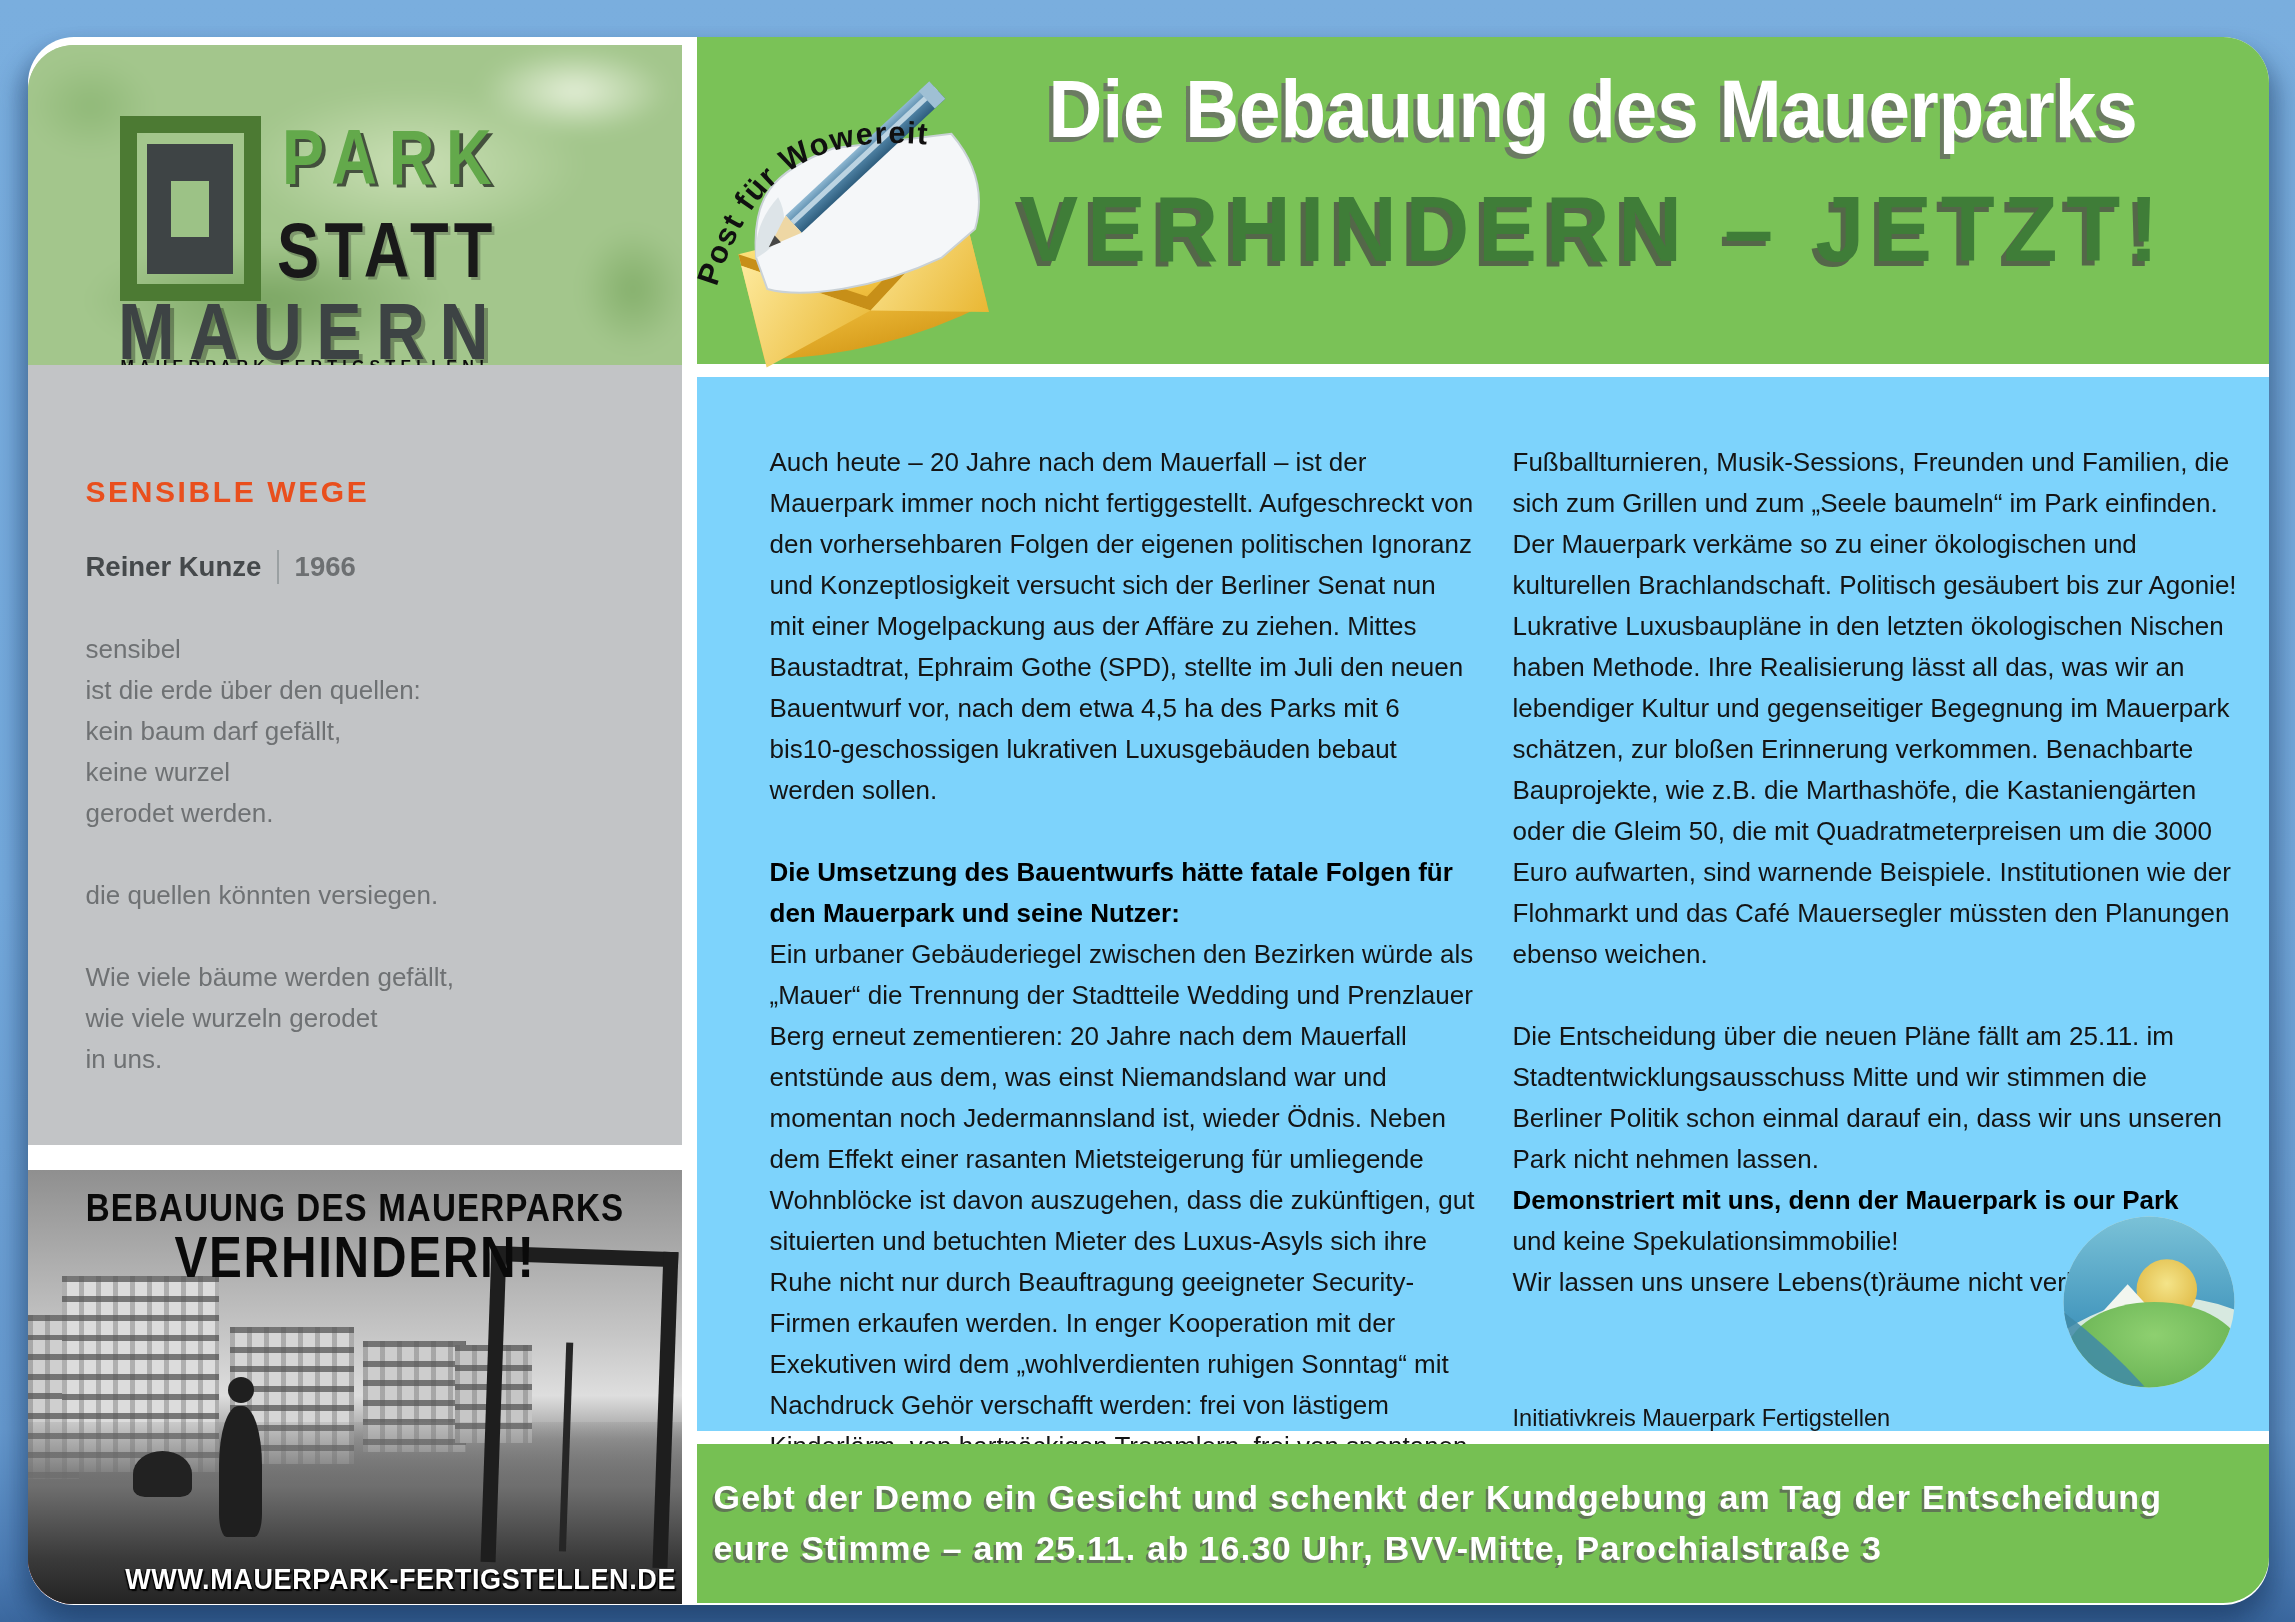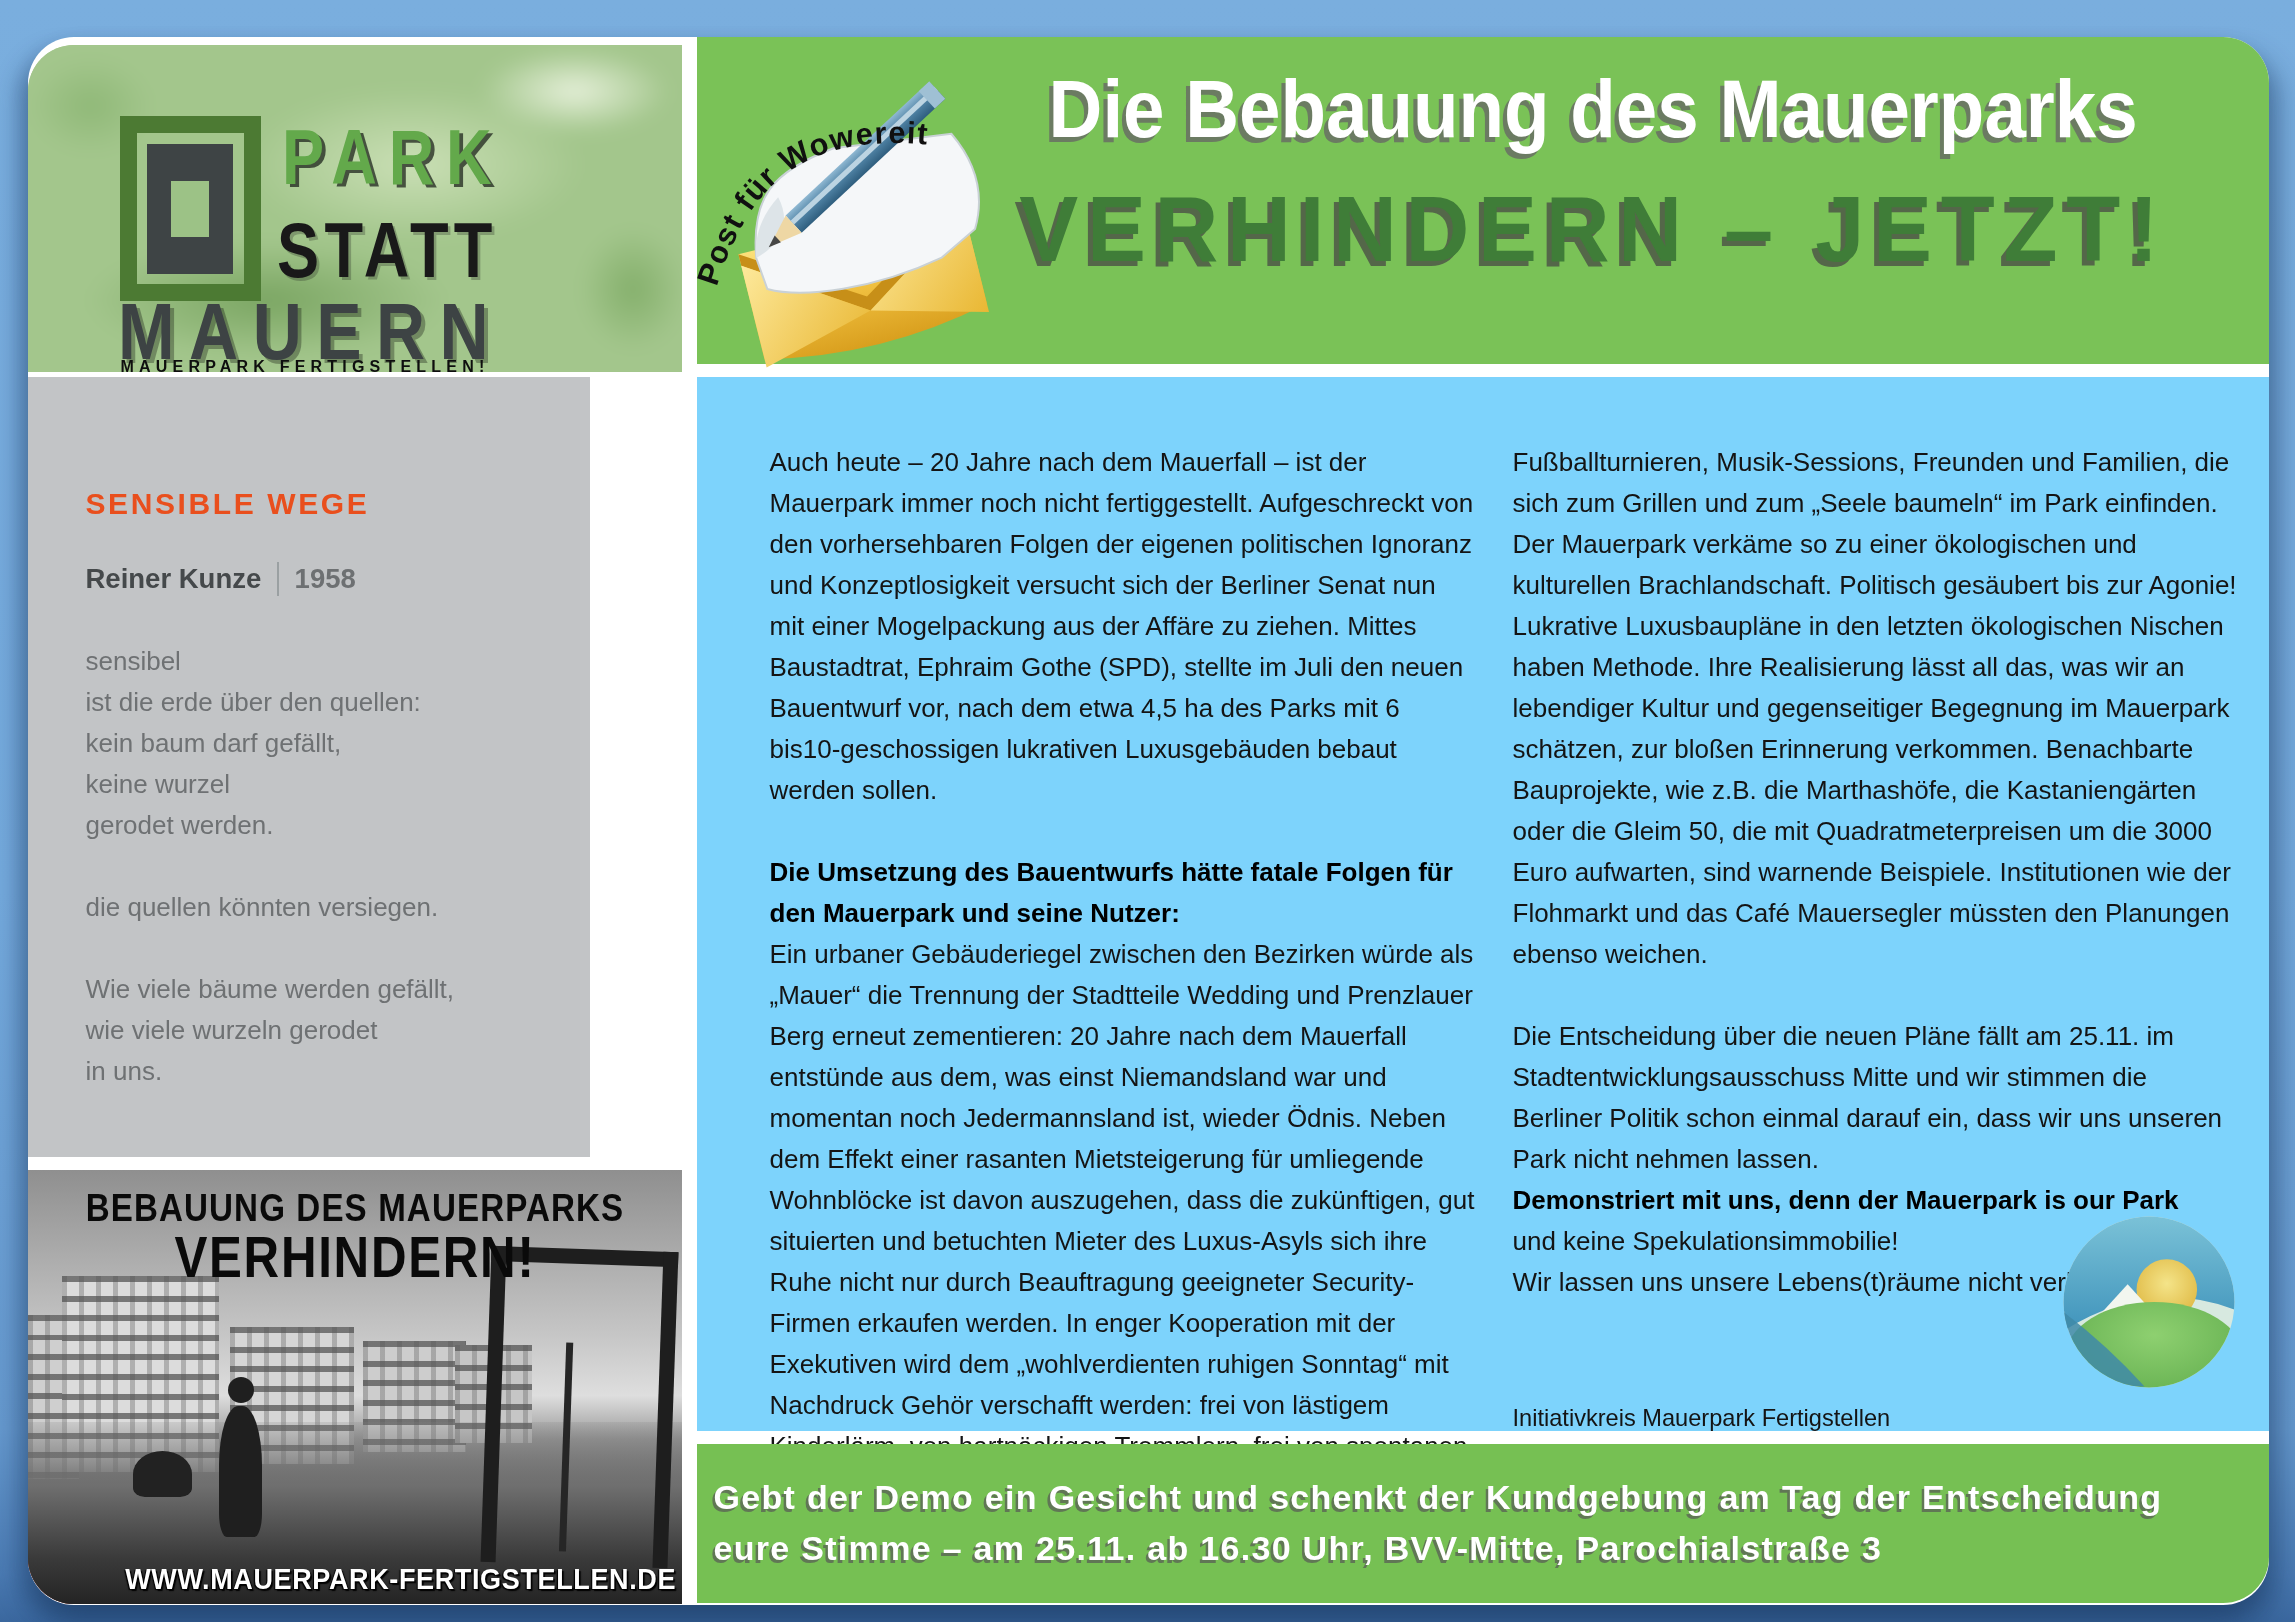--- a/index.html
+++ b/index.html
@@ -23,21 +23,21 @@
   .logo-mark{position:absolute;left:92px;top:71px;width:141px;height:185px;border:17px solid #4c7a33;box-sizing:border-box;padding:10.5px;}
   .logo-dark{width:100%;height:100%;background:#3e4445;display:flex;align-items:center;justify-content:center;}
   .logo-window{width:38px;height:56px;background:#9cc286;}
   .word{position:absolute;font-weight:700;transform-origin:left top;white-space:nowrap;}
   .word-park{left:254px;top:68px;font-size:77px;letter-spacing:14.4px;color:#63a94b;transform:scaleX(.82);text-shadow:4.6px 2.6px 0 rgba(30,36,28,.75);}
   .word-statt{left:249px;top:161px;font-size:77px;letter-spacing:6.5px;color:#191919;transform:scaleX(.82);text-shadow:3.3px 3.3px 0 rgba(20,20,20,.25);}
   .word-mauern{left:90px;top:241px;font-size:80px;letter-spacing:17px;color:#3d4344;transform:scaleX(.85);text-shadow:4.6px 3.9px 0 rgba(0,0,0,.30);}
   .word-tagline{left:93px;top:313px;font-size:16px;letter-spacing:5.2px;color:#0e0e0e;transform:none;}
 
   
-  .p-poem{left:0;top:340px;width:562px;height:780px;background:#c2c4c6;}
+  .p-poem{left:0;top:328px;width:654px;height:780px;background:#c2c4c6;}
   .poem-title{position:absolute;left:58px;top:110px;font-size:30px;font-weight:700;letter-spacing:2.6px;color:#e94f1d;}
   .poem-byline{position:absolute;left:58px;top:185px;font-size:27.5px;font-weight:700;color:#45494b;}
   .poem-byline .year{color:#6d7072;}
   .byline-divider{display:inline-block;width:2px;height:34px;background:#9aa0a2;margin:0 15.7px;vertical-align:-7.9px;}
   .poem-text{position:absolute;left:58px;top:264px;font-size:26px;line-height:41px;color:#6e7173;white-space:pre-line;}
 
   
   .p-photo{left:0;top:1133px;width:654px;height:434px;border-radius:0 0 0 46px;overflow:hidden;background:#b91c1c;}
   .photo-sky{position:absolute;inset:0;background:linear-gradient(180deg,#8f8f8f 0%,#c6c6c6 38%,#dedede 52%,#9b9b9b 62%,#6b6b6b 78%,#353535 100%);}
   .bld{position:absolute;background-color:#dcdcdc;background-image:
@@ -102,21 +102,21 @@
       </div>
       <div class="word word-park">PARK</div>
       <div class="word word-statt">STATT</div>
       <div class="word word-mauern">MAUERN</div>
       <div class="word word-tagline">MAUERPARK FERTIGSTELLEN!</div>
     </div>
 
     <div class="panel p-poem">
       <div class="poem-title">SENSIBLE WEGE</div>
       <div class="poem-byline">
-        <span>Reiner Kunze</span><span class="byline-divider"></span><span class="year">1958</span>
+        <span>Reiner Kunze</span><span class="byline-divider"></span><span class="year">1966</span>
       </div>
       <div class="poem-text">sensibel
 ist die erde über den quellen:
 kein baum darf gefällt,
 keine wurzel
 gerodet werden.
 
 die quellen könnten versiegen.
 
 Wie viele bäume werden gefällt,

